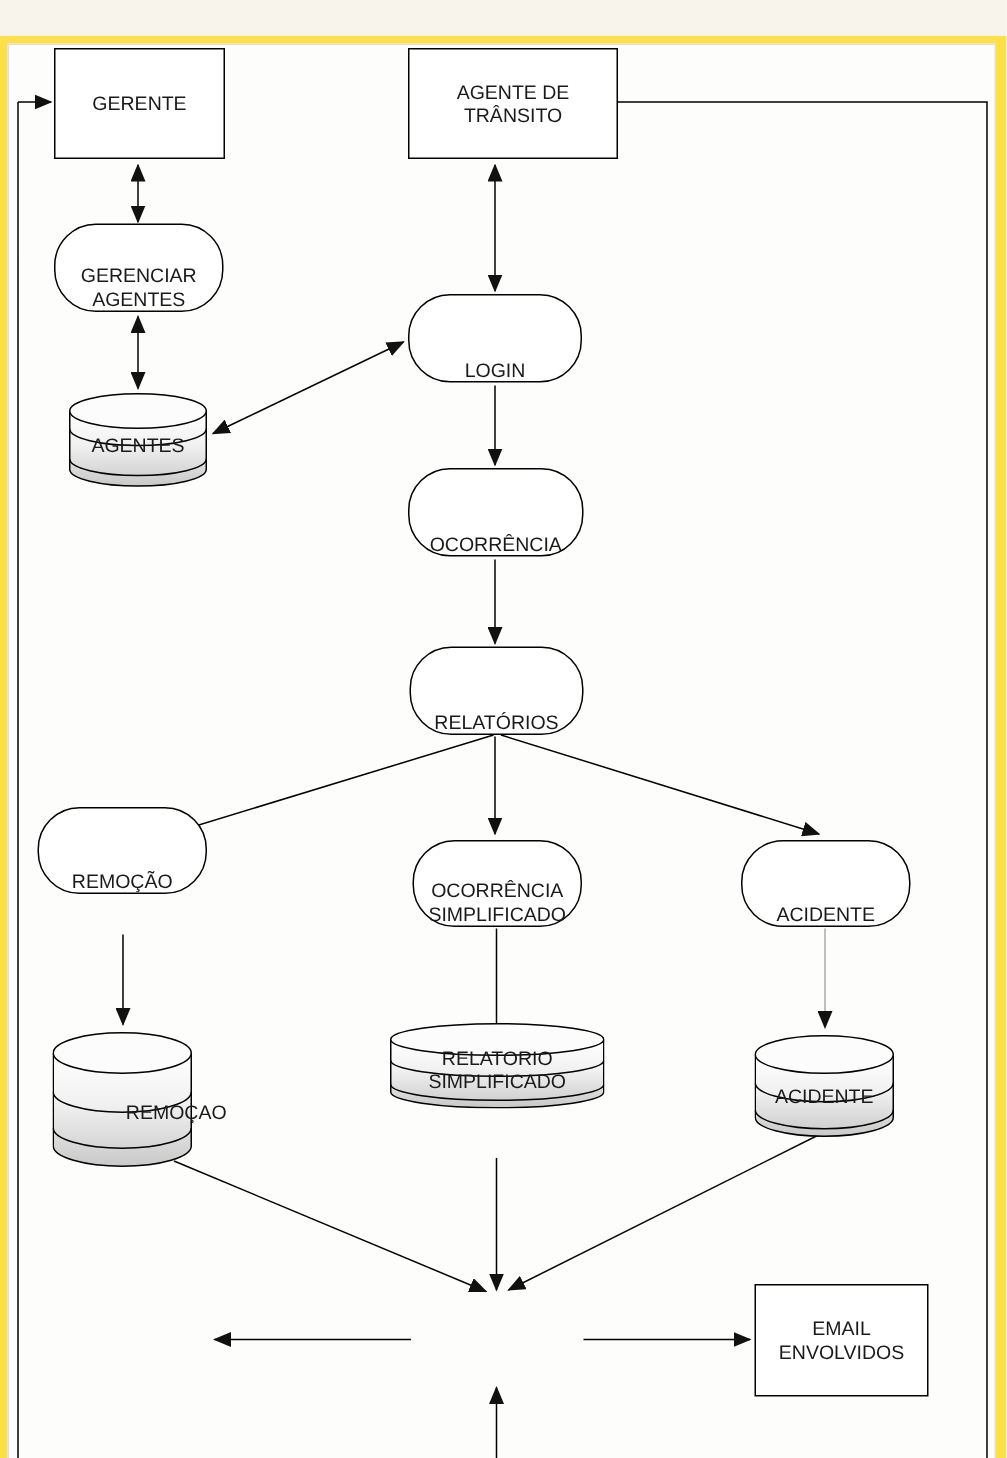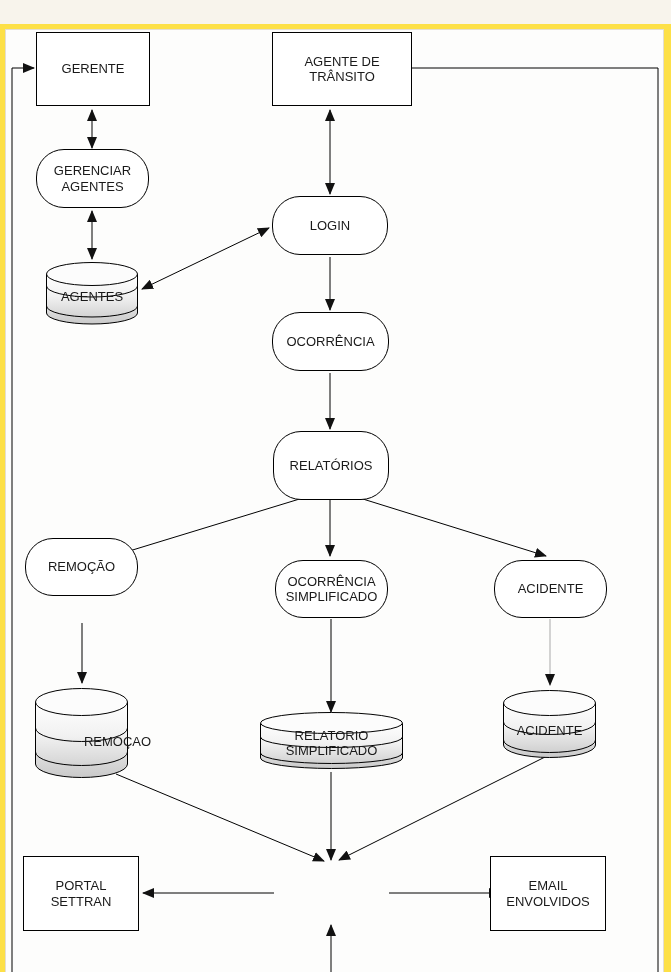--- a/index.html
+++ b/index.html
@@ -5,21 +5,21 @@
   html,body{margin:0;padding:0;background:#f8f4ec;}
   .frame{position:relative;width:671px;height:972px;background:#fde047;
          font-family:"Liberation Sans",sans-serif;overflow:hidden;margin-top:24px;}
   .canvas{position:absolute;left:5px;top:5px;width:659px;height:954px;
           background:#fdfdfc;border:1px solid #e4ded0;box-sizing:border-box;}
   svg.wires{position:absolute;left:0;top:0;width:671px;height:972px;z-index:1;}
   .node{position:absolute;z-index:2;display:flex;align-items:center;justify-content:center;
         text-align:center;color:#1a1a1a;font-size:13px;line-height:1.18;box-sizing:border-box;}
   .label{white-space:pre-line;}
   .ext{background:#ffffff;border:1px solid #000000;}
-  .proc{background:#ffffff;border:1px solid #000000;border-radius:28px;}
+  .proc{background:#ffffff;border:1px solid #000000;border-radius:28px;align-items:flex-end;}
   .store{background:transparent;border:none;}
   .store svg{position:absolute;left:0;top:0;}
   .store .label{position:absolute;left:0;width:100%;z-index:3;}
 </style>
 </head>
 <body>
 
 <div class="frame">
   <div class="canvas"></div>
 
@@ -65,40 +65,36 @@
     </g>
   </svg>
 
   <div class="node ext" style="left:36px;top:8px;width:114px;height:74px;">
     <span class="label">GERENTE</span>
   </div>
   <div class="node ext" style="left:272px;top:8px;width:140px;height:74px;align-items:center;">
     <span class="label">AGENTE DE
 TRÂNSITO</span>
   </div>
-  <div class="node ext" style="left:23px;top:832px;width:116px;height:75px;">
-    <span class="label">PORTAL
-SETTRAN</span>
-  </div>
-  <div class="node ext" style="left:490px;top:832px;width:116px;height:75px;">
+  <div class="node ext" style="left:503px;top:832px;width:116px;height:75px;">
     <span class="label">EMAIL
 ENVOLVIDOS</span>
   </div>
 
   <div class="node proc" style="left:36px;top:125px;width:113px;height:59px;">
     <span class="label">GERENCIAR
 AGENTES</span>
   </div>
   <div class="node proc" style="left:272px;top:288px;width:117px;height:59px;">
     <span class="label">OCORRÊNCIA</span>
   </div>
   <div class="node proc" style="left:272px;top:172px;width:116px;height:59px;">
     <span class="label">LOGIN</span>
   </div>
-  <div class="node proc" style="left:273px;top:407px;width:116px;height:69px;">
+  <div class="node proc" style="left:273px;top:407px;width:116px;height:59px;">
     <span class="label">RELATÓRIOS</span>
   </div>
   <div class="node proc" style="left:25px;top:514px;width:113px;height:58px;">
     <span class="label">REMOÇÃO</span>
   </div>
   <div class="node proc" style="left:275px;top:536px;width:113px;height:58px;">
     <span class="label">OCORRÊNCIA
 SIMPLIFICADO</span>
   </div>
   <div class="node proc" style="left:494px;top:536px;width:113px;height:58px;">
@@ -118,21 +114,21 @@
   <div class="node store" style="left:35px;top:664px;width:93px;height:90px;">
     <svg width="93" height="90" viewBox="0 0 93 90">
       <path d="M0.5,14 L0.5,76 A46,13.5 0 0 0 92.5,76 L92.5,14" fill="url(#cyl)" stroke="#000"></path>
       <ellipse cx="46.5" cy="14" rx="46" ry="13.5" fill="#fcfcfc" stroke="#000"></ellipse>
       <path d="M0.5,40 A46,13.5 0 0 0 92.5,40" fill="none" stroke="#000"></path>
       <path d="M0.5,64 A46,13.5 0 0 0 92.5,64" fill="none" stroke="#000"></path>
     </svg>
     <span class="label" style="top:46px;padding-left:36px;">REMOÇAO</span>
   </div>
 
-  <div class="node store" style="left:260px;top:688px;width:143px;height:57px;">
+  <div class="node store" style="left:260px;top:658px;width:143px;height:57px;">
     <svg width="143" height="57" viewBox="0 0 143 57">
       <path d="M0.5,11 L0.5,46 A71,10.5 0 0 0 142.5,46 L142.5,11" fill="url(#cyl)" stroke="#000"></path>
       <ellipse cx="71.5" cy="11" rx="71" ry="10.5" fill="#fcfcfc" stroke="#000"></ellipse>
       <path d="M0.5,25 A71,10.5 0 0 0 142.5,25" fill="none" stroke="#000"></path>
       <path d="M0.5,41 A71,10.5 0 0 0 142.5,41" fill="none" stroke="#000"></path>
     </svg>
     <span class="label" style="top:16px;">RELATORIO
 SIMPLIFICADO</span>
   </div>
 

